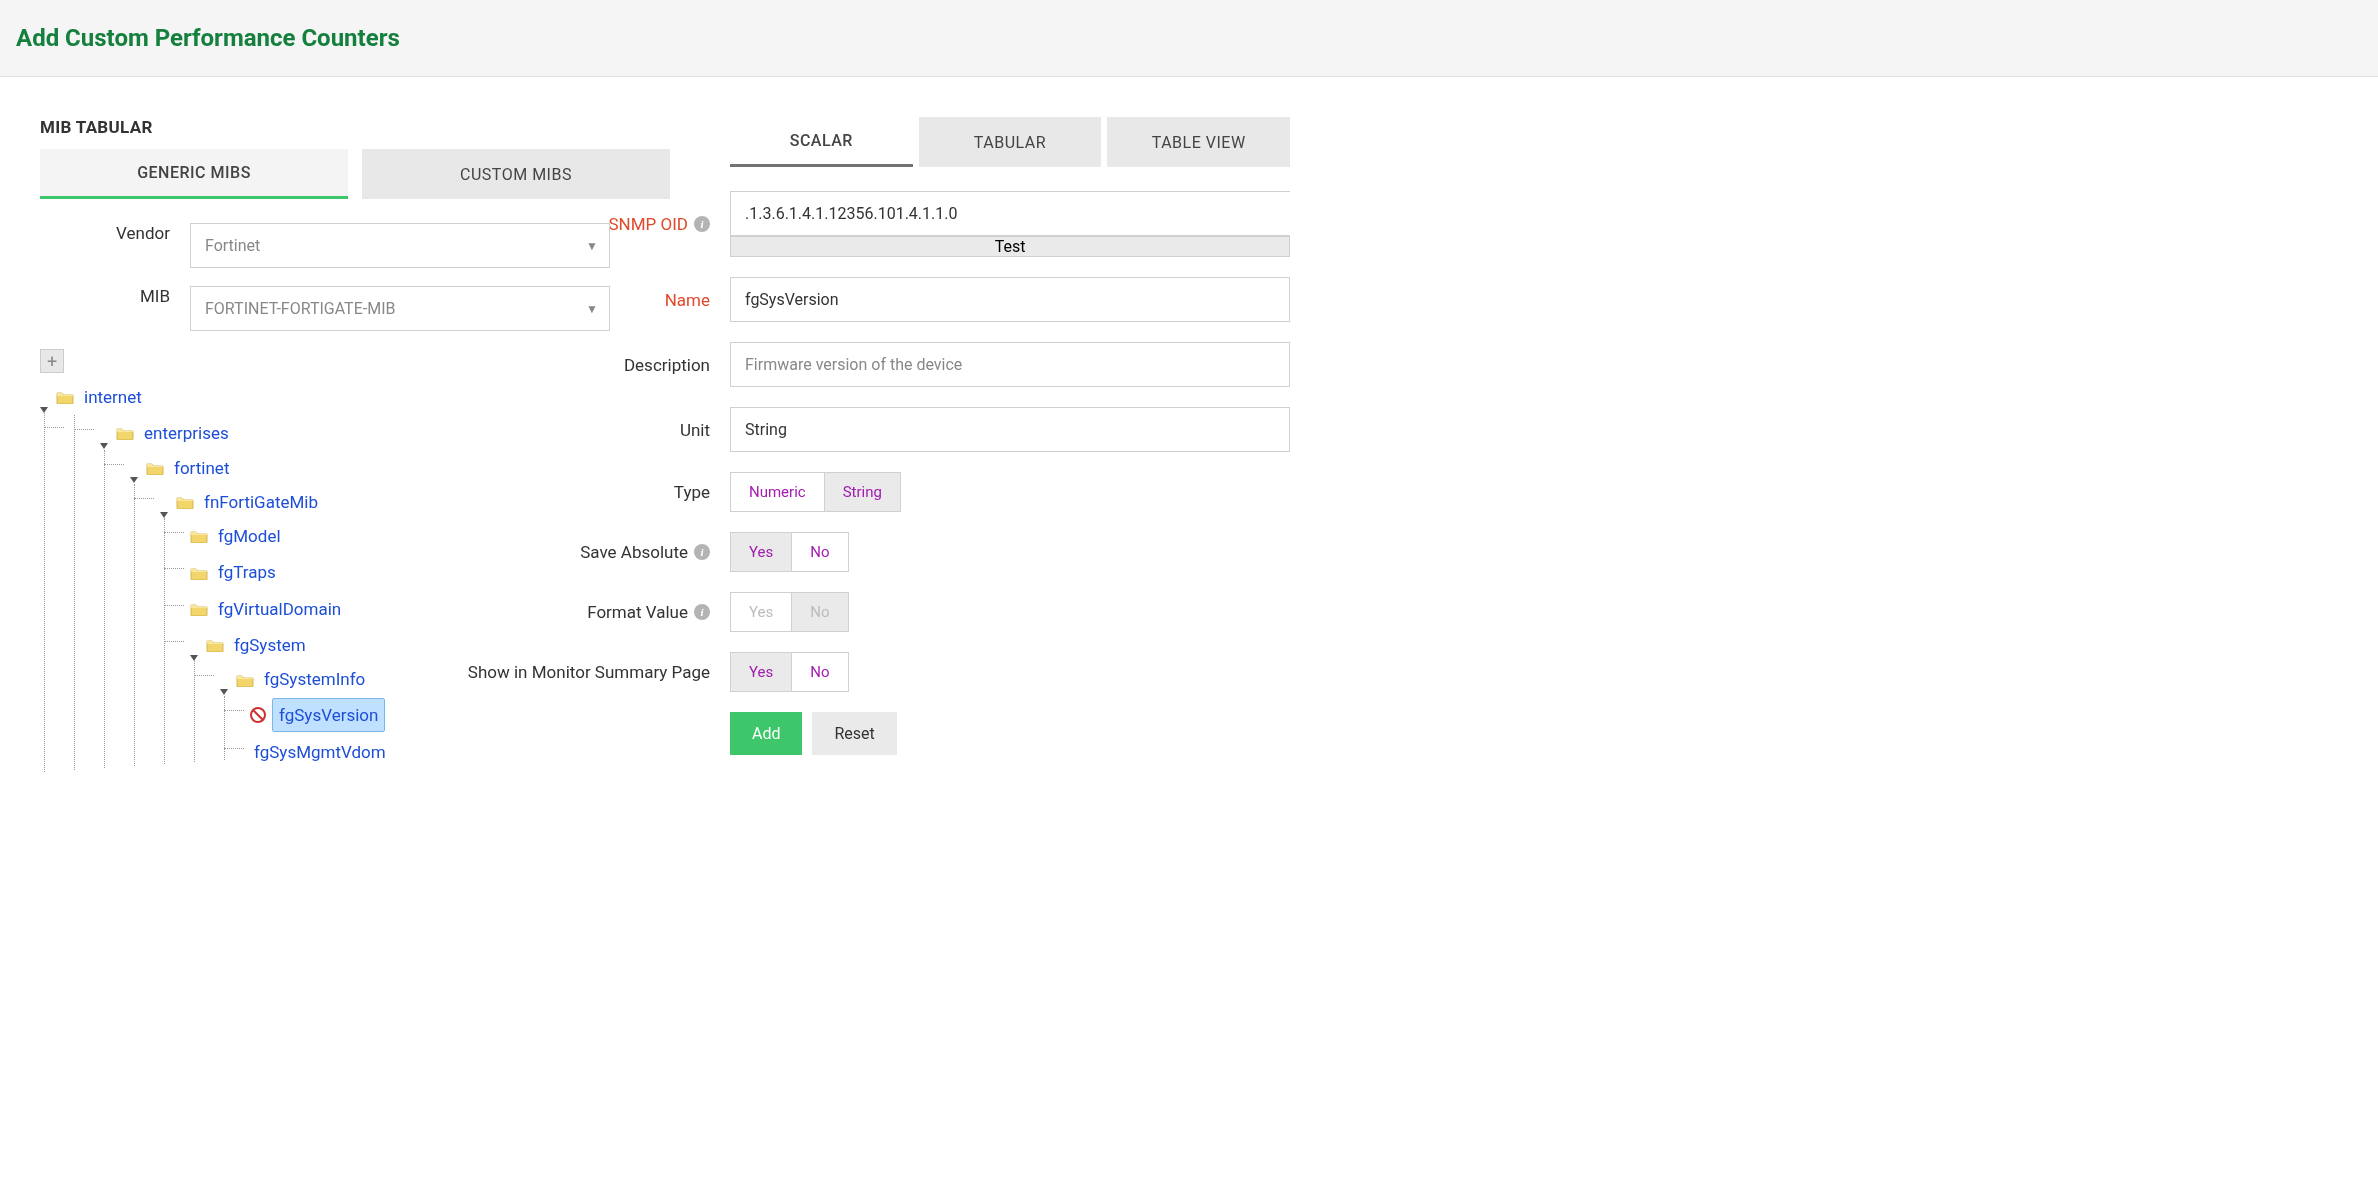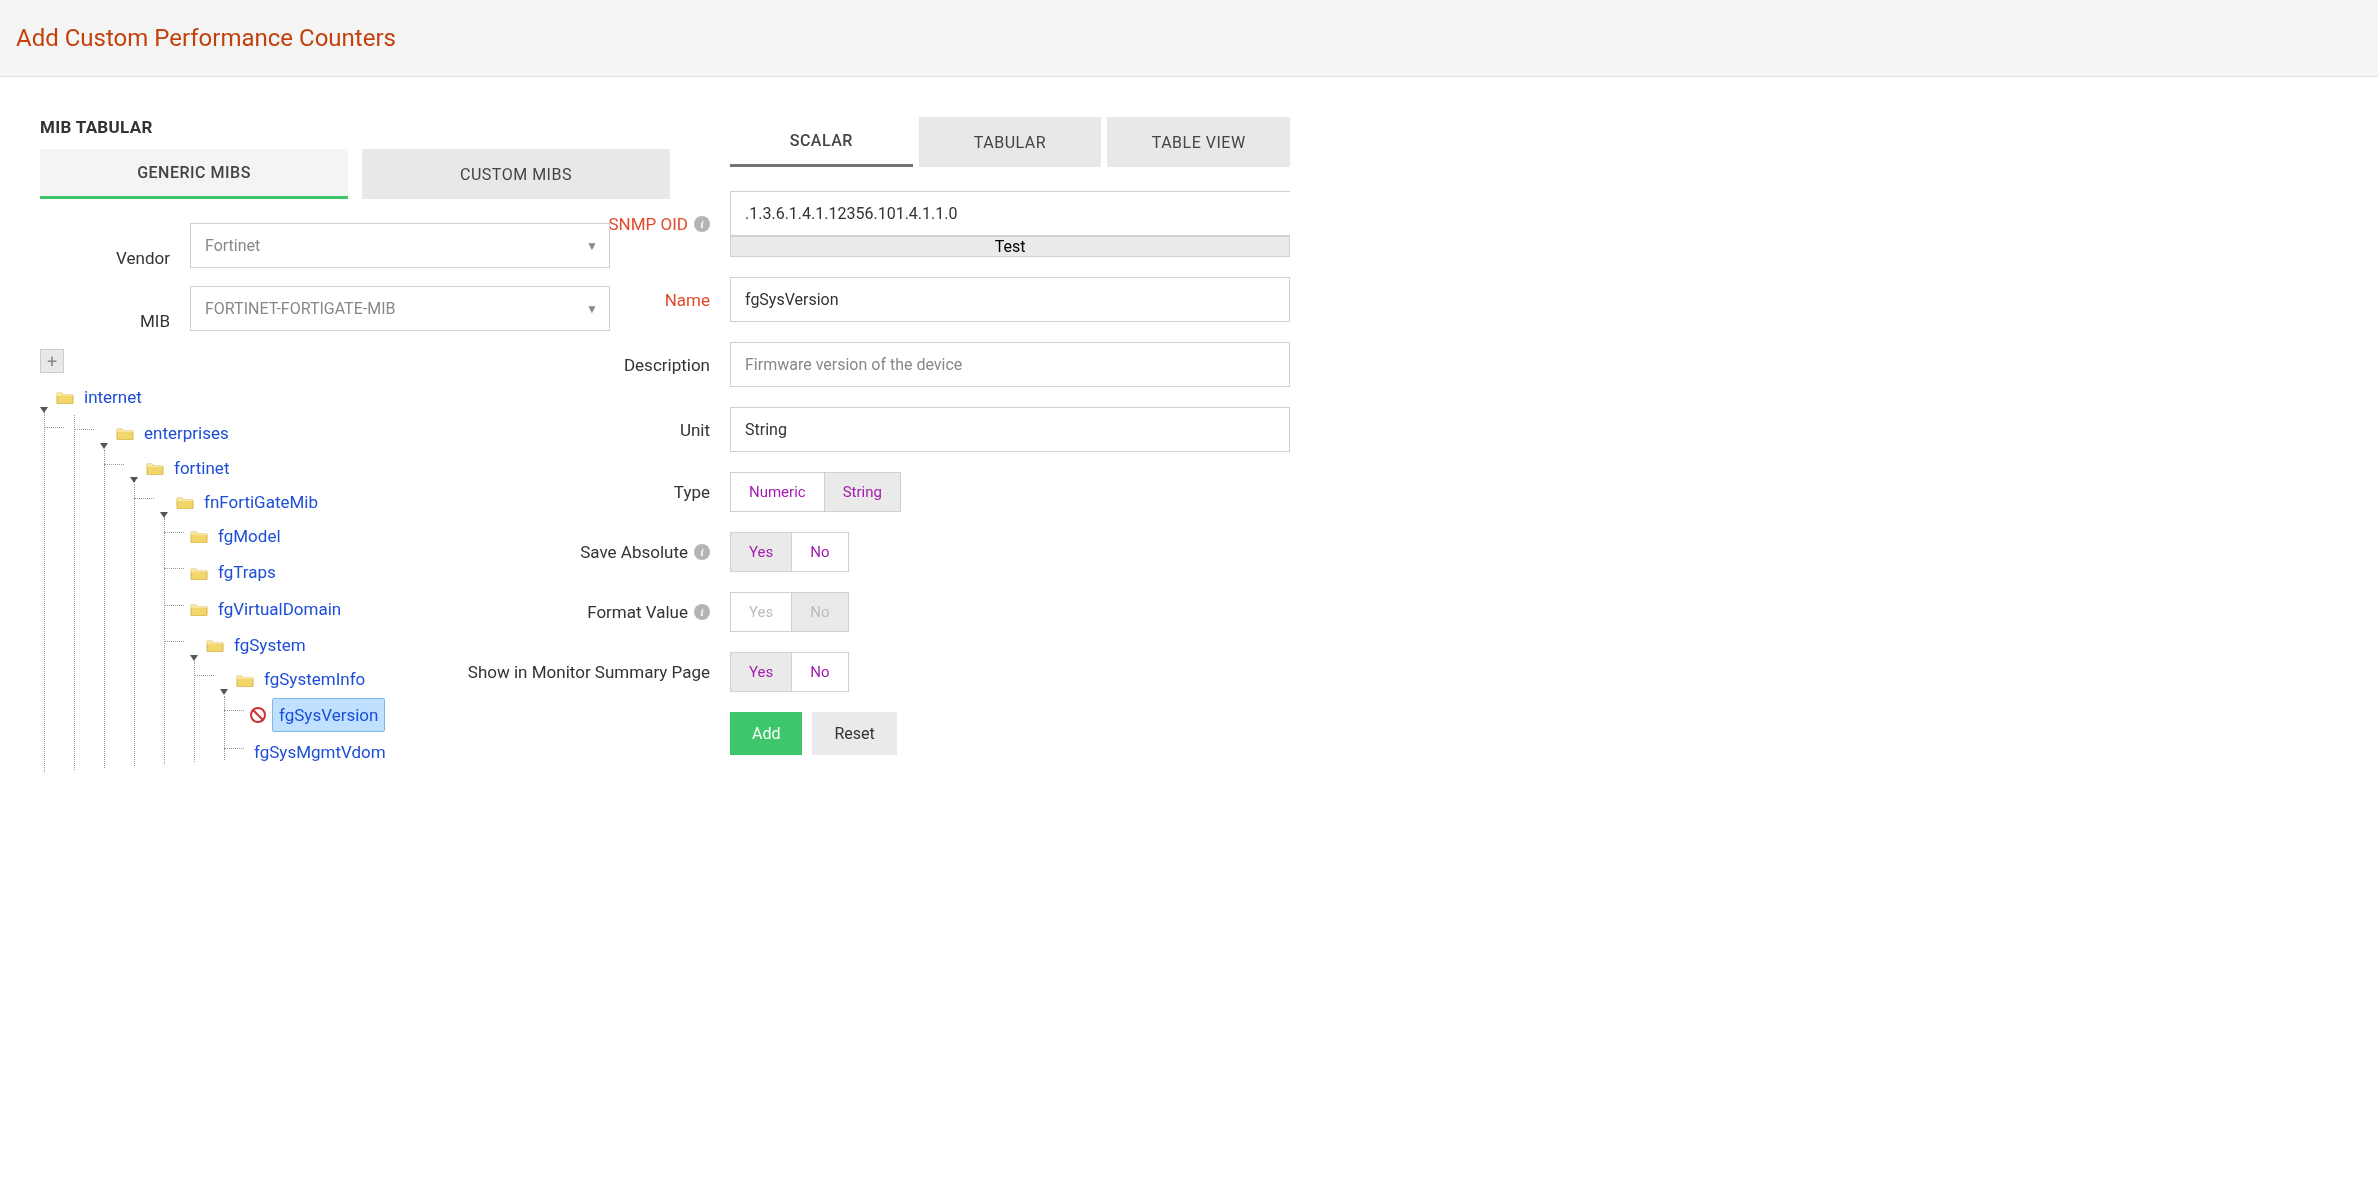--- a/index.html
+++ b/index.html
@@ -13,22 +13,22 @@
       color: #333;
       font-size: 16px;
     }
     .header {
       background: #f5f5f5;
       border-bottom: 1px solid #e0e0e0;
       padding: 24px 16px;
     }
     .header h1 {
       font-size: 24px;
-      font-weight: 400;
-      color: #c2410c;
+      font-weight: 700;
+      color: #15803d;
     }
     .container {
       display: flex;
       padding: 40px 0 0 40px;
       gap: 60px;
     }
     .left-panel {
       flex: 0 0 630px;
     }
     .right-panel {
@@ -58,21 +58,21 @@
       font-family: inherit;
       letter-spacing: 0.5px;
     }
     .tab.active {
       background: #f4f4f4;
       border-bottom: 3px solid #3dc76a;
       font-weight: 500;
     }
     .form-row {
       display: flex;
-      align-items: flex-end;
+      align-items: flex-start;
       margin-bottom: 18px;
     }
     .form-label {
       flex: 0 0 150px;
       text-align: right;
       padding-right: 20px;
       font-size: 17px;
       color: #333;
     }
     .select-wrapper {

